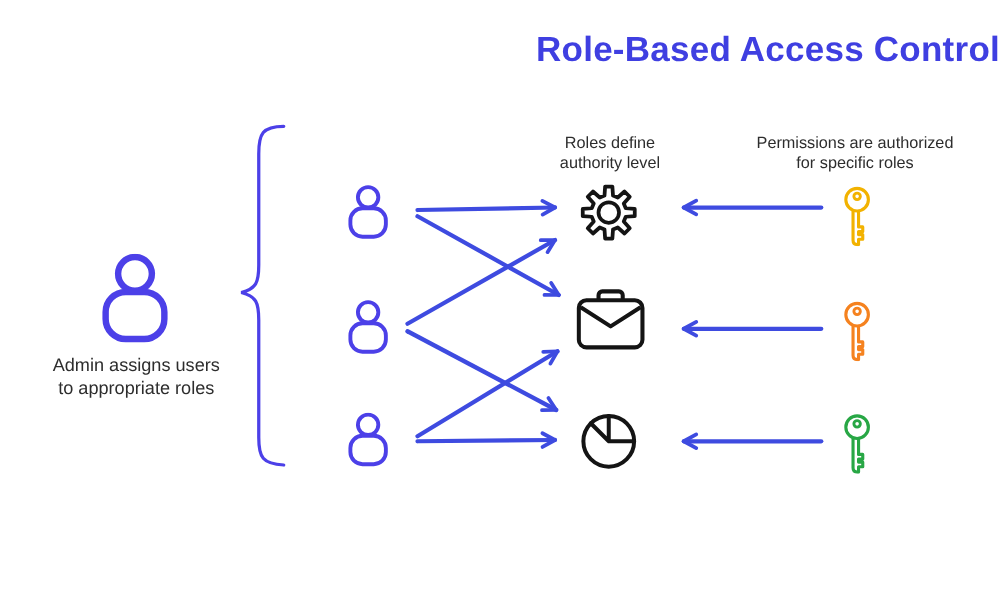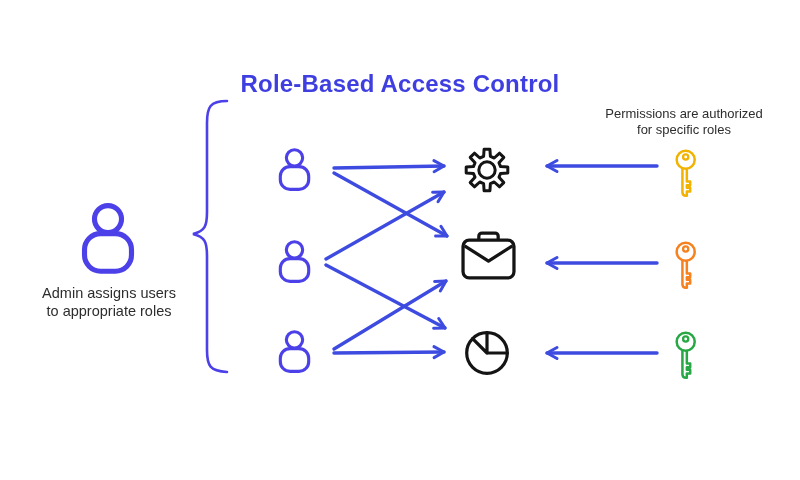--- a/index.html
+++ b/index.html
@@ -8,22 +8,22 @@
     --label-text:#2D2D2D; --background:#FFFFFF;
   }
   *{margin:0;padding:0;box-sizing:border-box;}
   html,body{background:#e8e8e8;}
   body{font-family:"Liberation Sans","DejaVu Sans",sans-serif;}
   .canvas{
     position:relative;width:800px;height:480px;background:var(--background);
     overflow:hidden;margin:0 auto;
   }
   .title{
-    position:absolute;top:24px;left:0;width:100%;text-align:center;
-    font-size:24px;font-weight:bold;letter-spacing:.2px;color:var(--title);margin-top:46px;
+    position:absolute;top:24px;left:0;width:100%;text-align:right;
+    font-size:28px;font-weight:bold;letter-spacing:.2px;color:var(--title);
   }
   .col-label{
     position:absolute;text-align:center;white-space:pre-line;
     font-size:13px;line-height:15.5px;color:var(--label-text);
   }
   .lbl-users{left:205px;top:106px;width:170px;}
   .lbl-roles{left:423px;top:106px;width:130px;}
   .lbl-perms{left:578px;top:106px;width:212px;}
   .lbl-admin{left:13px;top:284px;width:192px;font-size:14.5px;line-height:18px;}
   .layer{position:absolute;left:0;top:0;width:800px;height:480px;}
@@ -37,20 +37,22 @@
   .key-orange{stroke:var(--key-orange);}
   .key-green{stroke:var(--key-green);}
 </style>
 </head>
 <body>
 
 <div class="canvas">
 
   <h1 class="title">Role-Based Access Control</h1>
 
+  <div class="col-label lbl-roles">Roles define
+authority level</div>
   <div class="col-label lbl-admin">Admin assigns users
 to appropriate roles</div>
   <div class="col-label lbl-perms">Permissions are authorized
 for specific roles</div>
 
   <svg class="layer" viewBox="0 0 800 480">
     <defs>
       <marker id="ah" viewBox="0 0 16 16" markerWidth="16" markerHeight="16" refX="13" refY="8" orient="auto" markerUnits="userSpaceOnUse">
         <path class="arrow-head" d="M3 2.5 L13 8 L3 13.5" fill="none" stroke-width="3" stroke-linecap="round" stroke-linejoin="round"></path>
       </marker>

